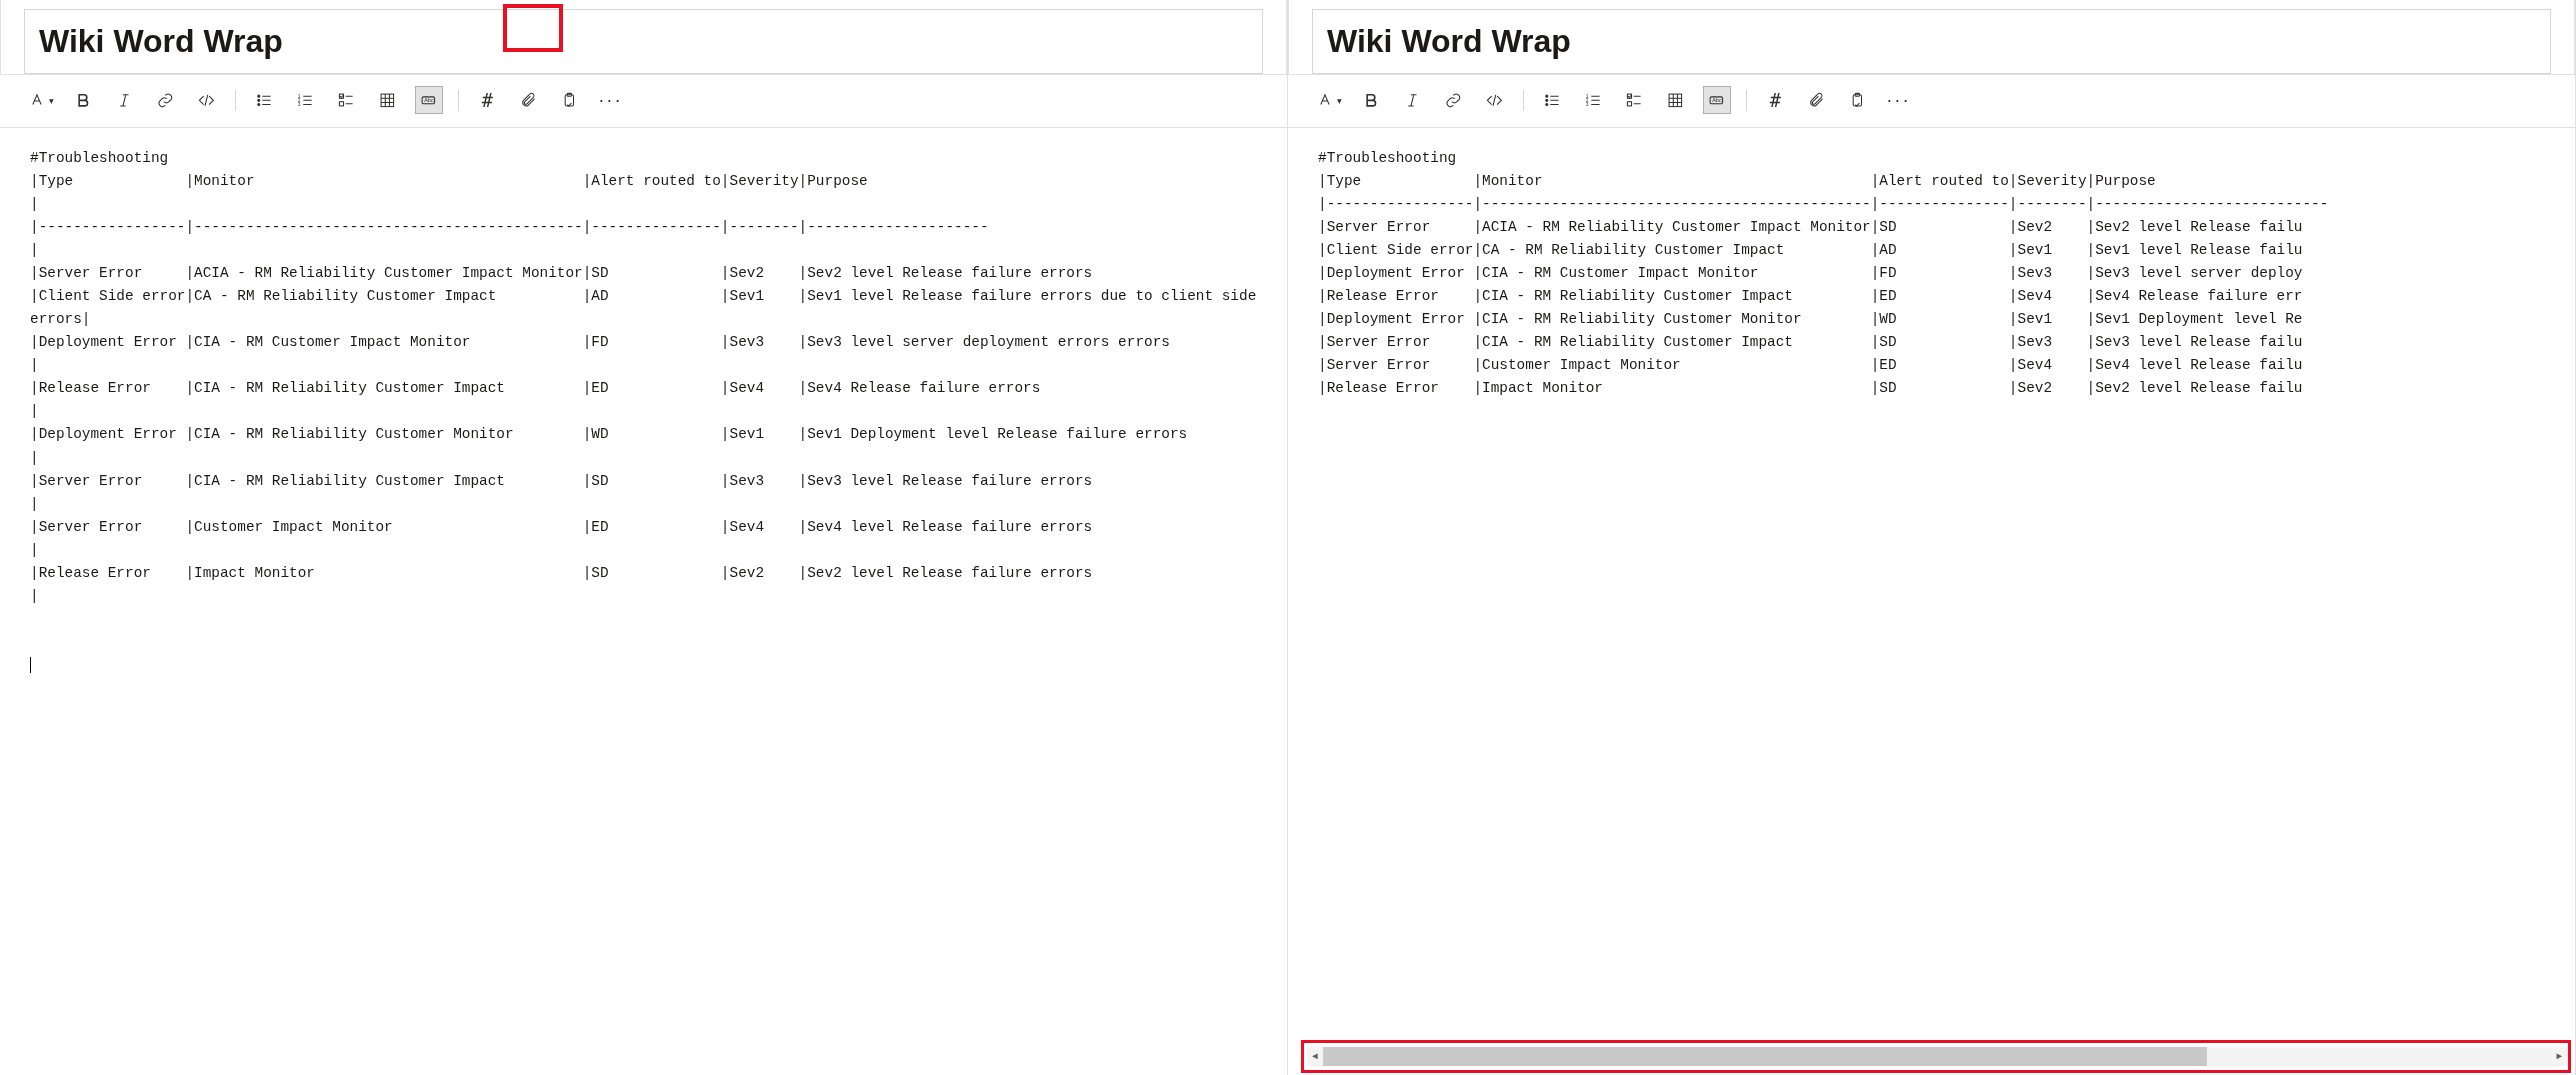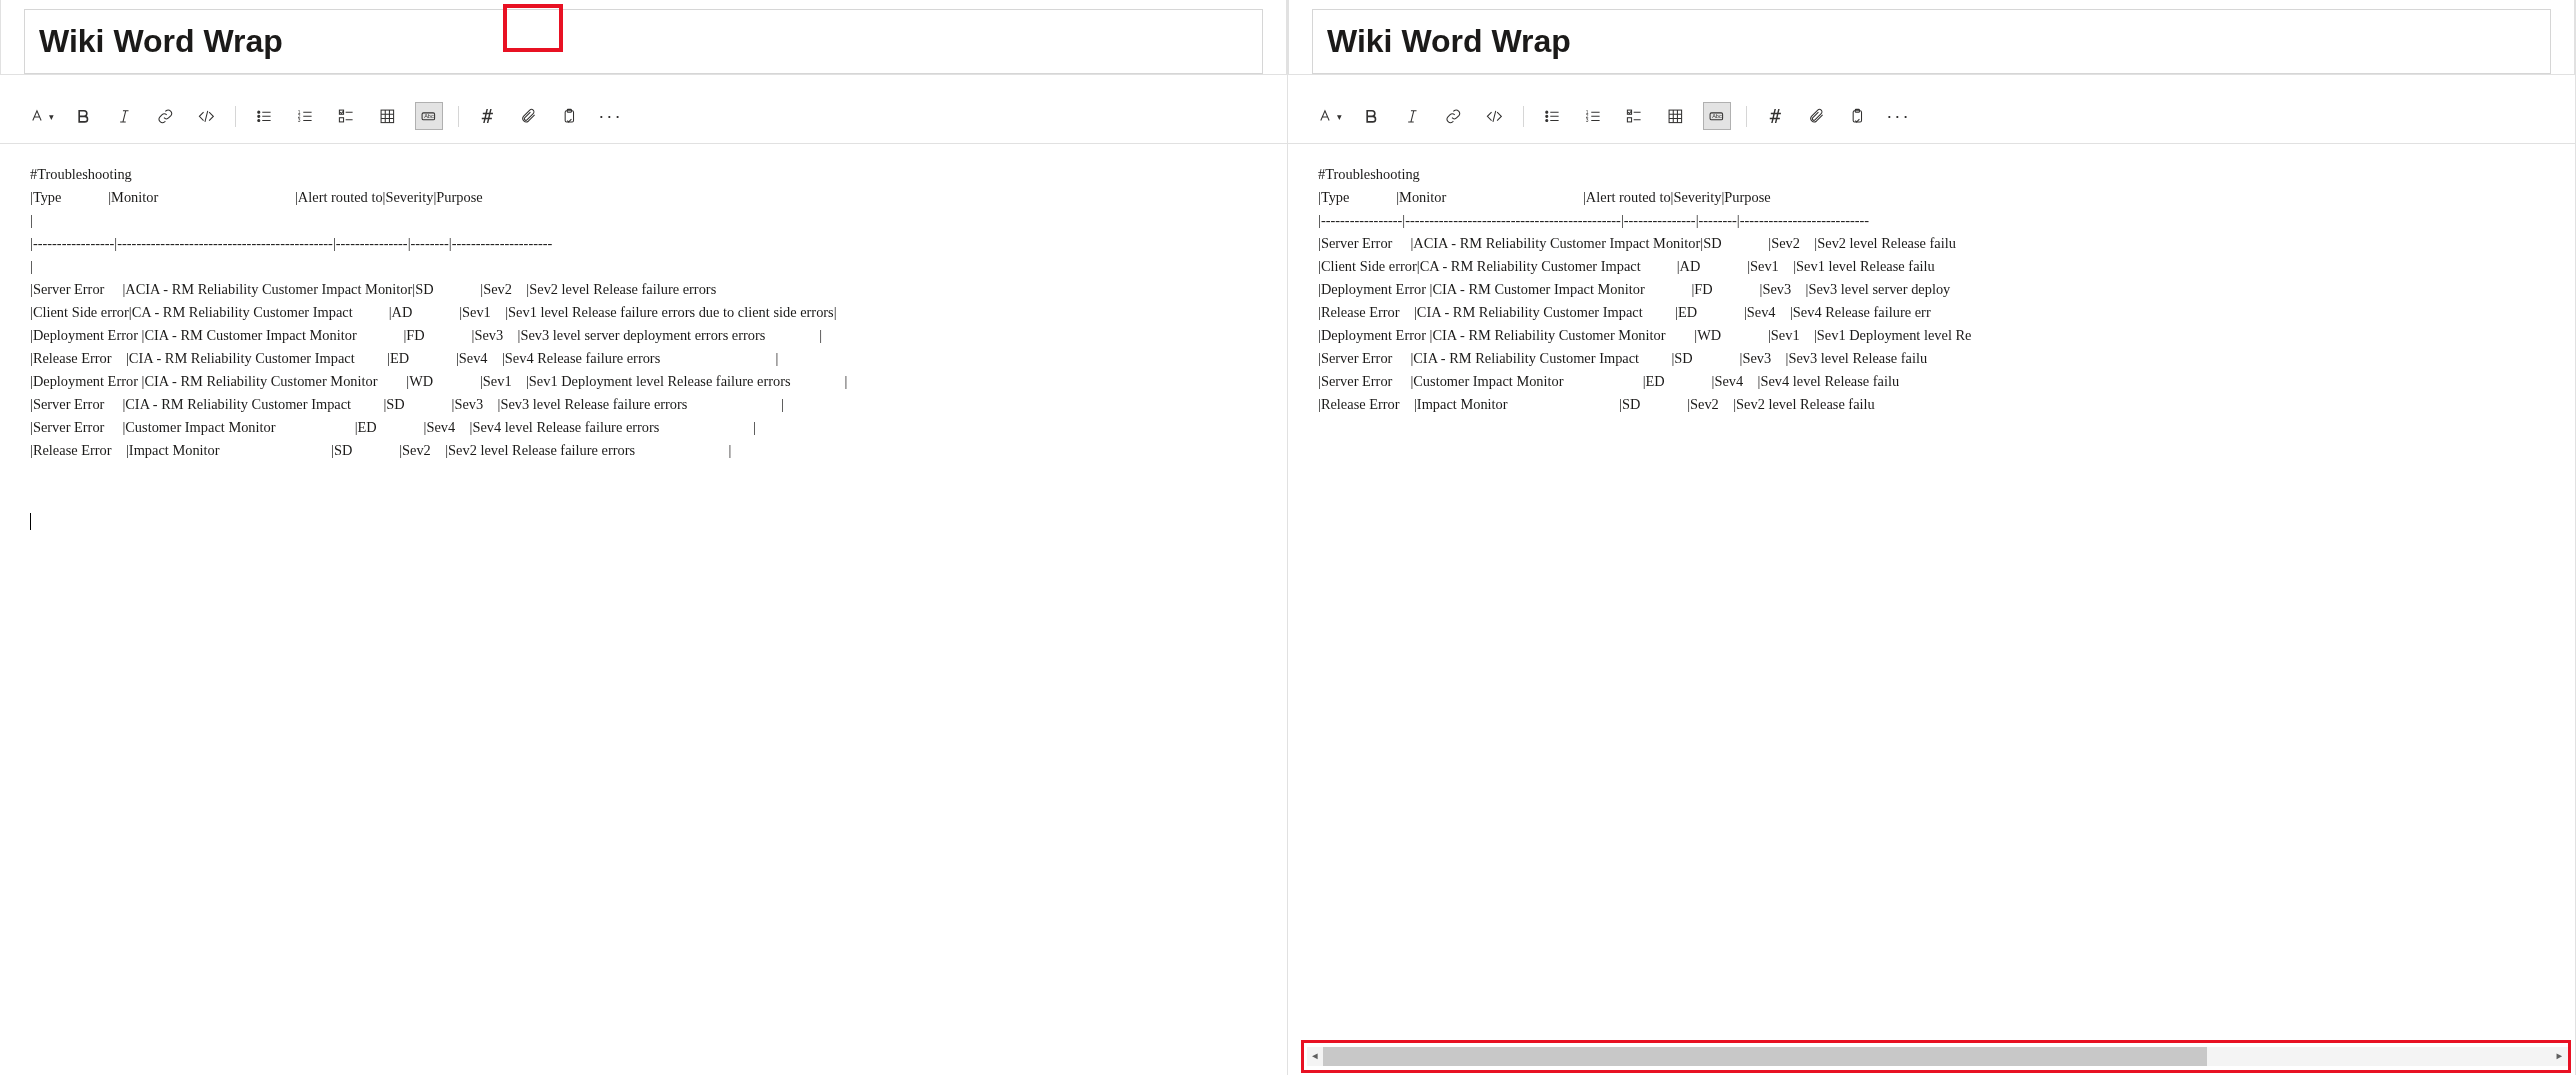--- a/index.html
+++ b/index.html
@@ -1,28 +1,28 @@
 <!DOCTYPE html>
 <html style="font-size:15px"><head>
 <meta charset="utf-8">
 <style>
   *{box-sizing:border-box;margin:0;padding:0}
   body{font-family:"Segoe UI",Arial,sans-serif;font-size:13px;color:#1b1a19;background:#fff;display:flex;width:2576px;height:1075px}
   .pane{flex:0 0 1288px;display:flex;flex-direction:column;position:relative;border-right:0.9px solid #e1e1e1}
-  .title-wrap{padding:9.3px 23px 0 23px;border:0.9px solid #e1e1e1;margin:0 0 16px 0;border-top:none}
+  .title-wrap{padding:9.3px 23px 0 23px;border:0.9px solid #e1e1e1;margin:0 0 0 0;border-top:none}
   .title{font-size:32px;font-weight:600;padding:13px 9.3px 13px 14px;outline:none;border:0.9px solid #d6d6d6}
   .toolbar{display:flex;align-items:center;gap:13px;padding:11px 28px 13px 28px;border-bottom:0.9px solid #e1e1e1}
   .tb{display:inline-flex;align-items:center;justify-content:center;width:28px;height:28px;color:#323130;cursor:pointer;border:0.9px solid transparent}
   .tb svg{width:16.7px;height:16.7px;stroke:currentColor;fill:none;stroke-width:1.5}
   .tb.bold svg{stroke-width:2.3}
   .tb.hash{font-size:18.6px;font-family:Consolas,monospace}
   .tb.active{background:#e3e3e3;border:0.9px solid #b0b0b0}
   .tb-sep{width:0.9px;height:20.5px;background:#d6d6d6;margin:0 1.9px}
   .red-box{position:absolute;border:4.7px solid #e81123;pointer-events:none}
-  .content{flex:1;padding:18.6px 30px;font-family:Liberation Serif, serif;font-size:14.4px;white-space:pre;line-height:1.6;overflow:auto;color:#1b1a19}
+  .content{flex:1;padding:18.6px 30px;font-family:Liberation Mono, monospace;font-size:14.4px;white-space:pre;line-height:1.6;overflow:auto;color:#1b1a19}
   .content.wrap{white-space:pre-wrap;word-break:break-all}
   .cursor{display:inline-block;width:0.9px;height:16.7px;background:#000;vertical-align:middle}
   .hscroll{position:absolute;left:18.6px;right:7.4px;bottom:9.3px;height:18.6px;background:#f4f4f4;display:flex;align-items:center}
   .hscroll .arrow{width:16.7px;height:16.7px;display:flex;align-items:center;justify-content:center;font-size:9.3px;color:#606060;cursor:pointer}
   .hscroll .track{flex:1;height:18.6px;background:#f4f4f4;position:relative}
   .hscroll .thumb{position:absolute;left:0;width:72%;top:0;bottom:0;background:#c8c8c8}
   .red-scroll-box{position:absolute;left:13px;right:3.7px;bottom:1.9px;height:33px;border:3.7px solid #e81123;pointer-events:none}
   .dots{font-size:18.6px;letter-spacing:1.9px}
   .chev{font-size:9.3px;margin-left:1.9px}
 </style>

